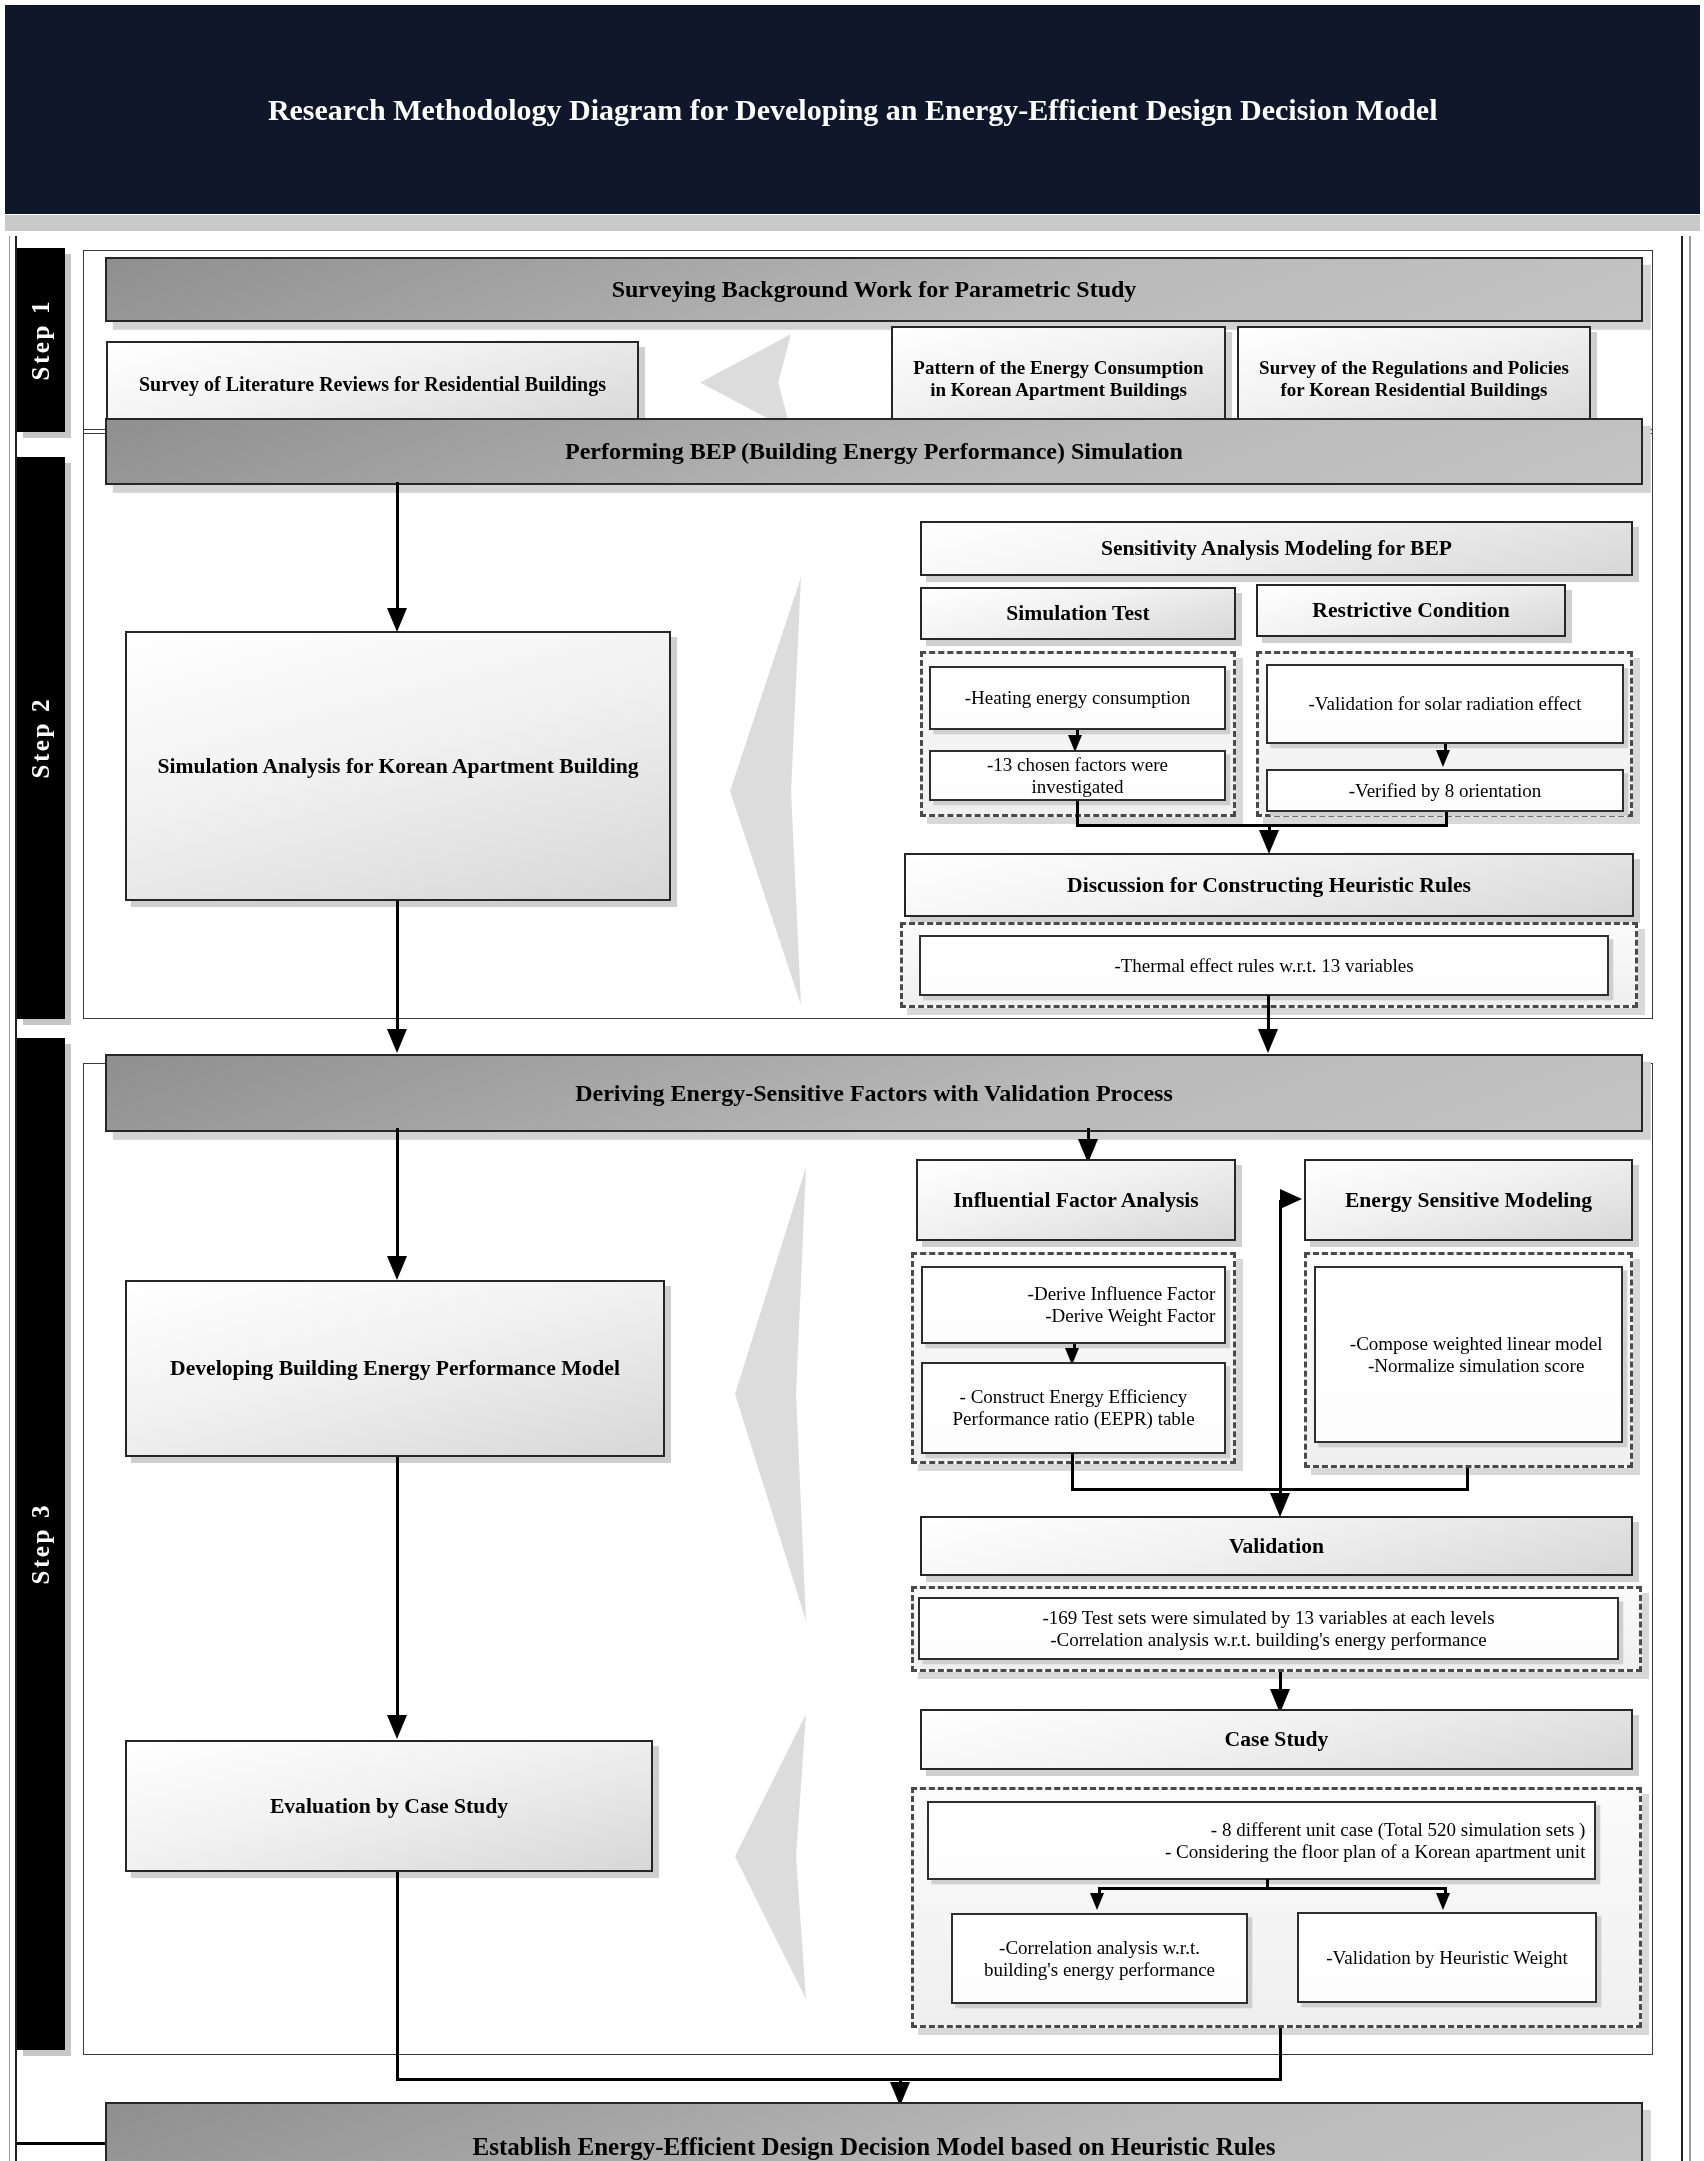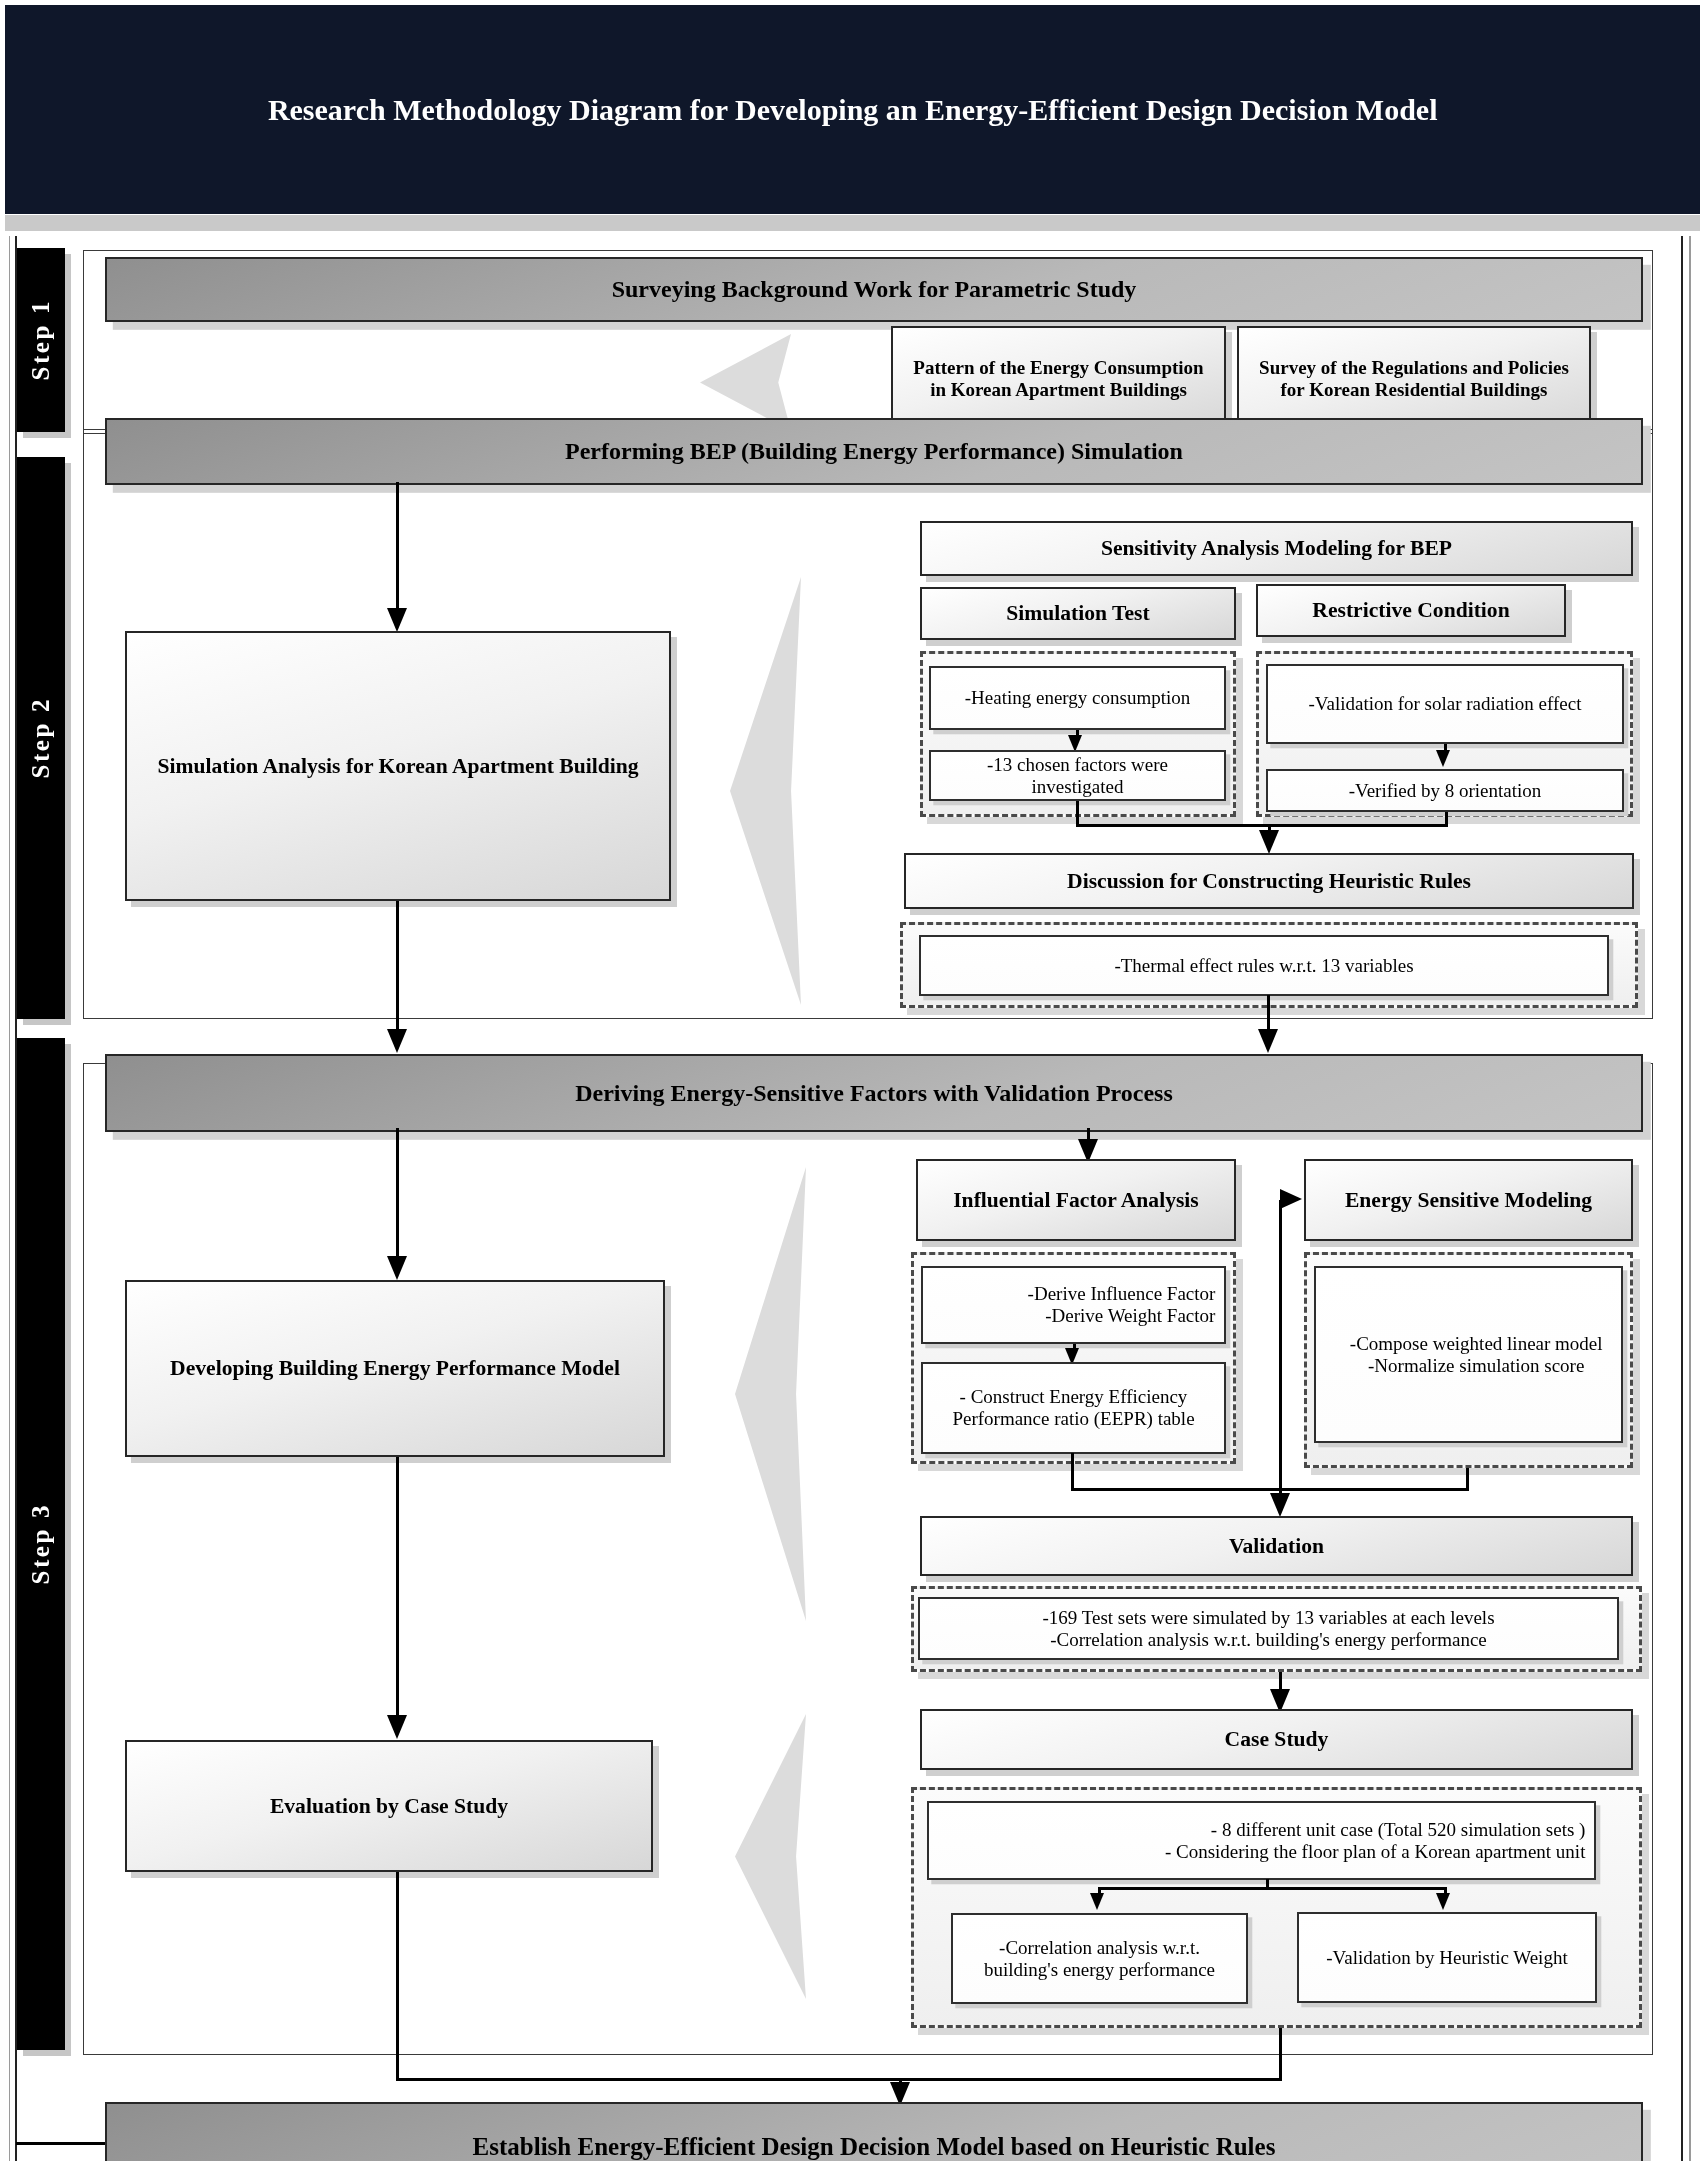--- a/index.html
+++ b/index.html
@@ -63,20 +63,23 @@
   <div class="abs rail" style="left:1681px;top:236px;width:2.2px;height:2082px;"></div>
   <div class="abs rail light" style="left:1689px;top:236px;width:1.7px;height:2082px;"></div>
 
   <div class="abs frame" style="left:83px;top:250px;width:1568px;height:182px;"></div>
   <div class="abs step-bar" style="left:17.3px;top:248px;width:48px;height:184px;">
     <span>Step 1</span>
   </div>
   <div class="abs hdr-gray" style="left:105px;top:257px;width:1534px;height:61px;">
     <span>Surveying Background Work for Parametric Study</span>
   </div>
+  <div class="abs box-white" style="left:106px;top:341px;width:533px;height:86px;font-size:20px;">
+    <span>Survey of Literature Reviews for Residential Buildings</span>
+  </div>
   <div class="abs chevron" style="left:700px;top:334px;width:91px;height:97px;"></div>
   <div class="abs box-white small" style="left:891px;top:326px;width:335px;height:105px;">
     <span>Pattern of the Energy Consumption in Korean Apartment Buildings</span>
   </div>
   <div class="abs box-white small" style="left:1237px;top:326px;width:354px;height:105px;">
     <span>Survey of the Regulations and Policies for Korean Residential Buildings</span>
   </div>
 
   <div class="abs frame" style="left:83px;top:429px;width:1568px;height:588px;"></div>
   <div class="abs step-bar" style="left:17.3px;top:457px;width:48px;height:562px;">
@@ -123,21 +126,21 @@
   <div class="abs box-plain" style="left:1266px;top:769px;width:358px;height:43px;">
     <span>-Verified by 8 orientation</span>
   </div>
 
   <div class="abs vline" style="left:1076px;top:801px;height:25px;"></div>
   <div class="abs vline" style="left:1445px;top:812px;height:14.7px;"></div>
   <div class="abs hline" style="left:1076px;top:824px;width:371px;"></div>
   <div class="abs vline" style="left:1268px;top:824px;height:7.8px;"></div>
   <div class="abs ah-down" style="left:1259px;top:830px;"></div>
 
-  <div class="abs box-white" style="left:904px;top:853px;width:730px;height:56px;">
+  <div class="abs box-white" style="left:904px;top:853px;width:730px;height:64px;">
     <span>Discussion for Constructing Heuristic Rules</span>
   </div>
   <div class="abs dashed" style="left:900px;top:922px;width:738px;height:86px;"></div>
   <div class="abs box-plain" style="left:919px;top:935px;width:690px;height:61px;">
     <span>-Thermal effect rules w.r.t. 13 variables</span>
   </div>
 
   <div class="abs vline" style="left:396px;top:901px;height:129px;"></div>
   <div class="abs ah-down" style="left:387px;top:1029px;"></div>
   <div class="abs vline" style="left:1267px;top:995px;height:35px;"></div>

